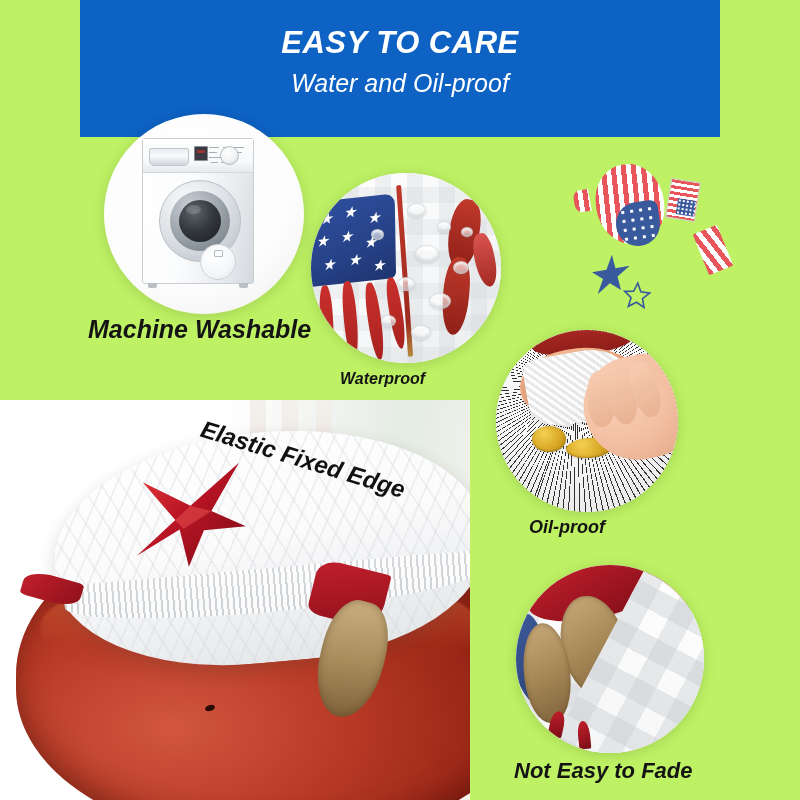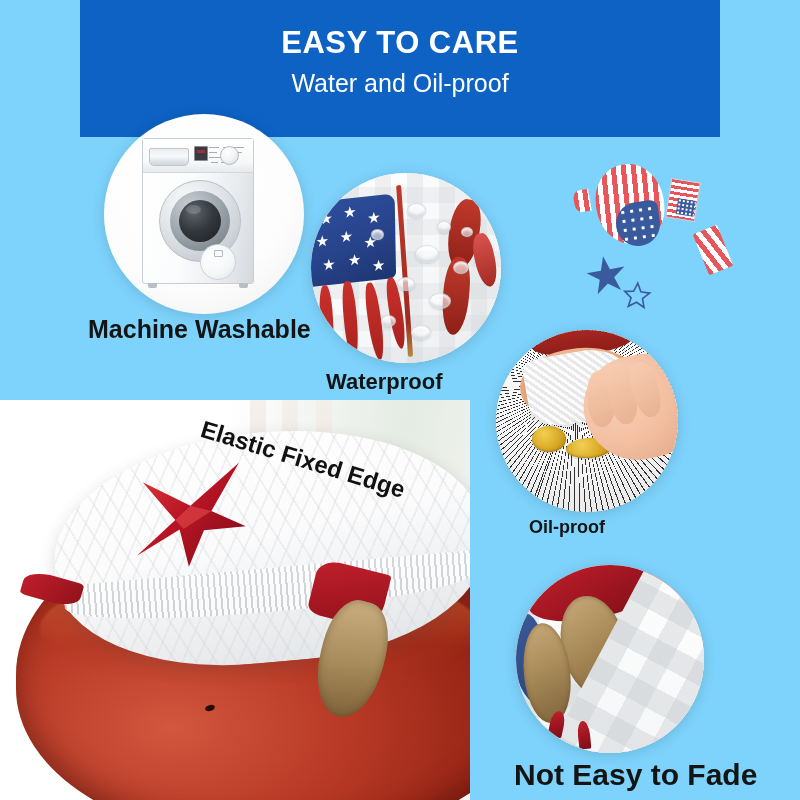--- a/index.html
+++ b/index.html
@@ -9,21 +9,22 @@
     background: #ffffff;
   }
   body {
     font-family: "Liberation Sans", sans-serif;
   }
   #page {
     position: relative;
     width: 800px;
     height: 800px;
     overflow: hidden;
-    background: #7dd3fc;
+    background: #bef264;
+    font-style: italic;
   }
 
   
   .banner {
     position: absolute;
     left: 80px;
     top: 0;
     width: 640px;
     height: 137px;
     background: #0d62c4;
@@ -310,23 +311,23 @@
     position: absolute;
     border-radius: 50%;
     background: rgba(255,255,255,0.60);
     box-shadow: inset 0 2px 3px rgba(255,255,255,0.9),
                 inset 0 -2px 3px rgba(160,168,176,0.45),
                 0 1px 2px rgba(120,128,136,0.25);
     border: 1px solid rgba(196,202,208,0.55);
   }
 
   #label-waterproof {
-    left: 326px;
+    left: 340px;
     top: 371px;
-    font-size: 22px;
+    font-size: 16px;
     z-index: 6;
   }
 
   
   #oilproof-circle {
     left: 496px;
     top: 330px;
     width: 182px;
     height: 182px;
     z-index: 5;
@@ -445,21 +446,21 @@
     background:
       repeating-linear-gradient(0deg, rgba(202,206,210,0.45) 0 22px, rgba(255,255,255,0) 22px 44px),
       repeating-linear-gradient(90deg, rgba(202,206,210,0.42) 0 22px, rgba(255,255,255,0) 22px 44px),
       linear-gradient(180deg, #ffffff 0%, #f4f5f6 100%);
     transform: rotate(28deg);
   }
 
   #label-not-fade {
     left: 514px;
     top: 760px;
-    font-size: 30px;
+    font-size: 22px;
     z-index: 6;
   }
 
   
   #tablecloth-photo {
     position: absolute;
     left: 0;
     top: 400px;
     width: 470px;
     height: 400px;

